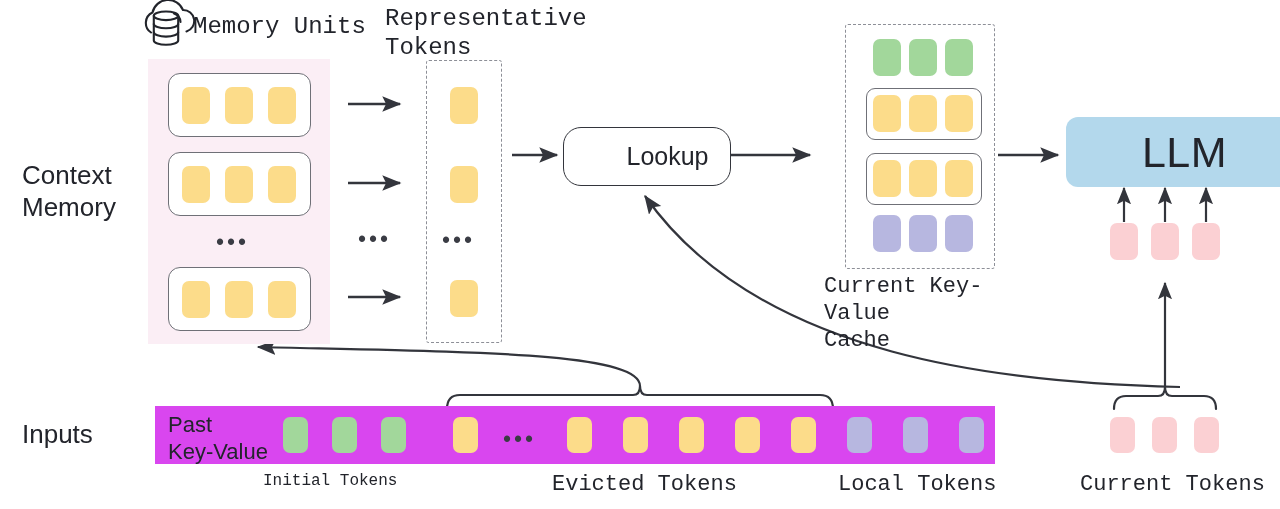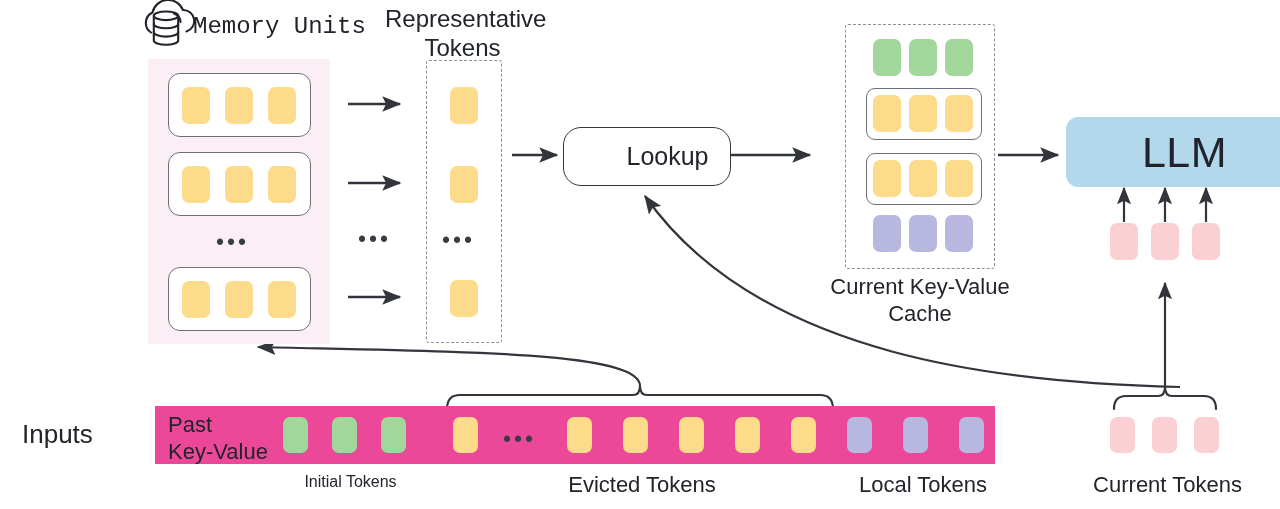--- a/index.html
+++ b/index.html
@@ -1,35 +1,35 @@
 <!DOCTYPE html>
 <html><head>
 <meta charset="utf-8">
 <style>
   html,body{margin:0;padding:0;background:#ffffff;}
   body{width:1280px;height:509px;overflow:hidden;font-family:"Liberation Sans",sans-serif;color:#22242b;}
   #stage{position:relative;width:1280px;height:509px;}
   .lbl{position:absolute;color:#22242b;white-space:pre;line-height:1.22;}
-  .ctr{text-align:center;}
+  .ctr{font-family:Liberation Mono, monospace;}
 
   
   .chip{position:absolute;border-radius:7px;}
   .chip.yellow{background:#fcdc8a;}
   .chip.green{background:#a2d79b;}
   .chip.purple{background:#b7b7e0;}
   .chip.pink{background:#fbd0d3;}
 
   
   .pink-panel{position:absolute;background:#fbeef5;}
   .mem-unit{position:absolute;background:#ffffff;border:1.4px solid #6f7077;border-radius:12px;}
   .dashed-box{position:absolute;border:1.7px dashed #8d8f97;border-radius:3px;background:transparent;}
   .kv-group{position:absolute;border:1.4px solid #6f7077;border-radius:9px;background:#ffffff;}
   .llm-box{position:absolute;background:#b3d8ec;border-radius:12px;display:flex;align-items:center;justify-content:center;}
   .llm-box span{font-size:43px;letter-spacing:.5px;color:#22242b;}
-  .input-strip{position:absolute;background:#ec4899;}
+  .input-strip{position:absolute;background:#d946ef;}
   .lookup-box{position:absolute;border:1.7px solid #33353c;border-radius:18px;background:#fff;display:flex;align-items:center;justify-content:center;gap:7px;}
   .lookup-box .ltxt{font-size:25px;color:#22242b;}
 
   .dots{position:absolute;color:#3a3c44;letter-spacing:3px;font-size:23px;line-height:1;}
   svg.ov{position:absolute;left:0;top:0;width:1280px;height:509px;pointer-events:none;}
 </style>
 </head>
 <body>
 
 <div id="stage">
@@ -76,20 +76,22 @@
     <line x1="1165" y1="387" x2="1165" y2="283" stroke="#33353c" stroke-width="2.2" marker-end="url(#ah)"></line>
 
     <path d="M1180 387 C 1010 383, 760 360, 645 196" fill="none" stroke="#33353c" stroke-width="2.2" marker-end="url(#ah2)"></path>
 
     <g fill="none" stroke="#22242b" stroke-width="2.4" stroke-linecap="round">
       <circle cx="596" cy="150" r="11.5"></circle>
       <line x1="604.5" y1="159" x2="613" y2="168"></line>
     </g>
   </svg>
 
+  <div class="lbl" style="left:22px;top:160px;font-size:26px;">Context
+Memory</div>
   <div class="lbl" style="left:22px;top:419px;font-size:26px;">Inputs</div>
 
   <div class="lbl" style="left:193px;top:12px;font-size:24px;font-family:Liberation Mono, monospace;">Memory Units</div>
 
   <div class="pink-panel" style="left:148px;top:59px;width:182px;height:285px;">
     <div class="mem-unit" style="left:20px;top:14px;width:141px;height:62px;">
       <div class="chip yellow" style="left:13px;top:13px;width:28px;height:37px;"></div>
       <div class="chip yellow" style="left:56px;top:13px;width:28px;height:37px;"></div>
       <div class="chip yellow" style="left:99px;top:13px;width:28px;height:37px;"></div>
     </div>

